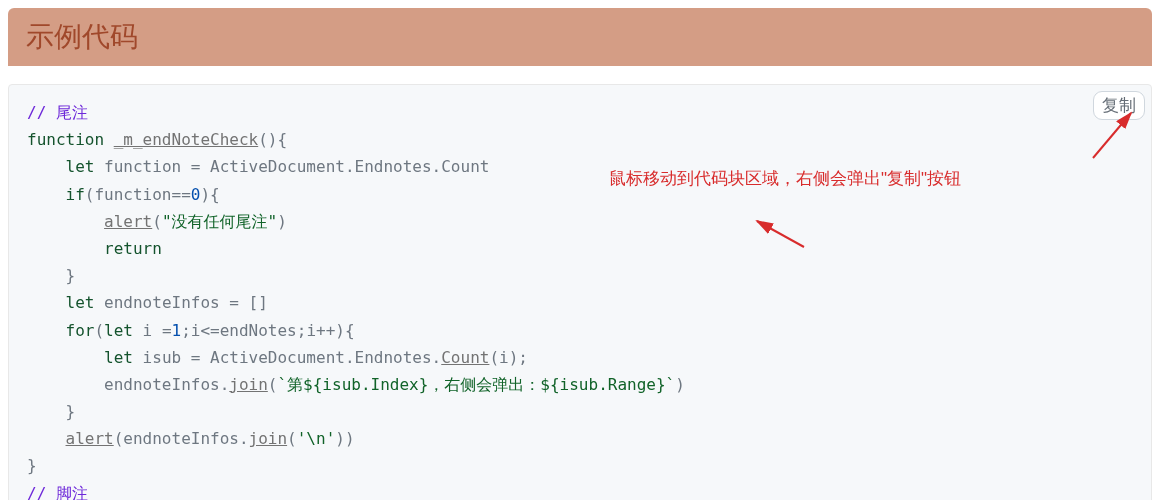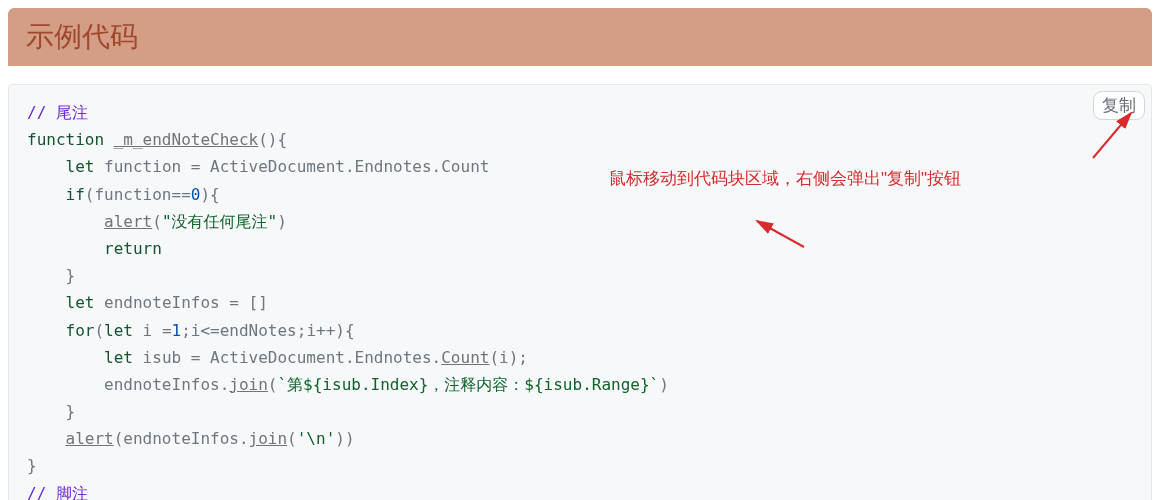--- a/index.html
+++ b/index.html
@@ -80,21 +80,21 @@
   <pre><span class="cm">// 尾注</span>
 <span class="kw">function</span> <span class="fn">_m_endNoteCheck</span><span>(){</span>
     <span class="kw">let</span> <span>function</span><span> = ActiveDocument.Endnotes.Count</span>
     <span class="kw">if</span><span>(function==</span><span class="num">0</span><span>){</span>
         <span class="fn">alert</span><span>(</span><span class="str">"没有任何尾注"</span><span>)</span>
         <span class="kw">return</span>
     <span>}</span>
     <span class="kw">let</span> <span>endnoteInfos</span><span> = []</span>
     <span class="kw">for</span><span>(</span><span class="kw">let</span><span> i =</span><span class="num">1</span><span>;i&lt;=endNotes;i++){</span>
         <span class="kw">let</span> <span>isub</span><span> = ActiveDocument.Endnotes.</span><span class="fn">Count</span><span>(i);</span>
-        <span>endnoteInfos.</span><span class="fn">join</span><span>(</span><span class="str">`第${isub.Index}，注释内容：${isub.Range}`</span><span>)</span>
+        <span>endnoteInfos.</span><span class="fn">join</span><span>(</span><span class="str">`第${isub.Index}，右侧会弹出：${isub.Range}`</span><span>)</span>
     <span>}</span>
     <span class="fn">alert</span><span>(endnoteInfos.</span><span class="fn">join</span><span>(</span><span class="str">'\n'</span><span>))</span>
 <span>}</span>
 <span class="cm">// 脚注</span></pre>
 
   <div class="annot-box annot1">鼠标移动到代码块区域，右侧会弹出"复制"按钮</div>
 
   <div class="arrow" style="top:18px; right:8px;">
     <svg width="60" height="60">
       <defs>

